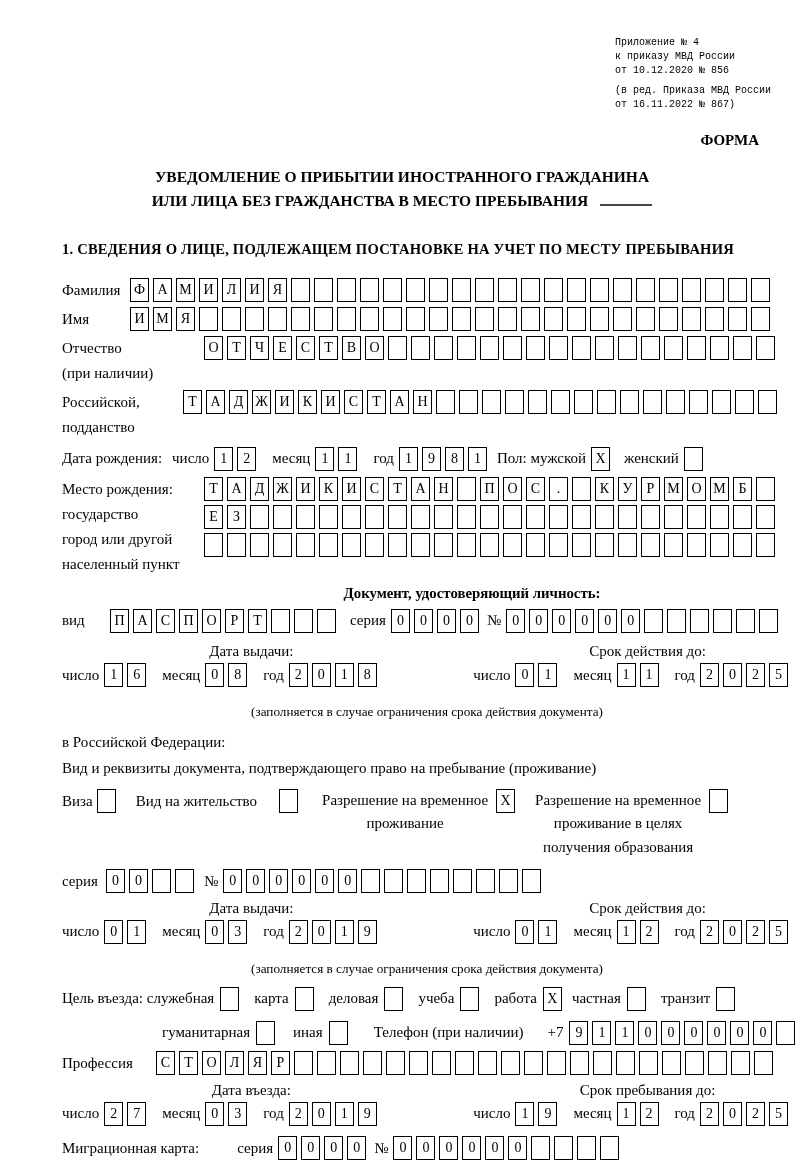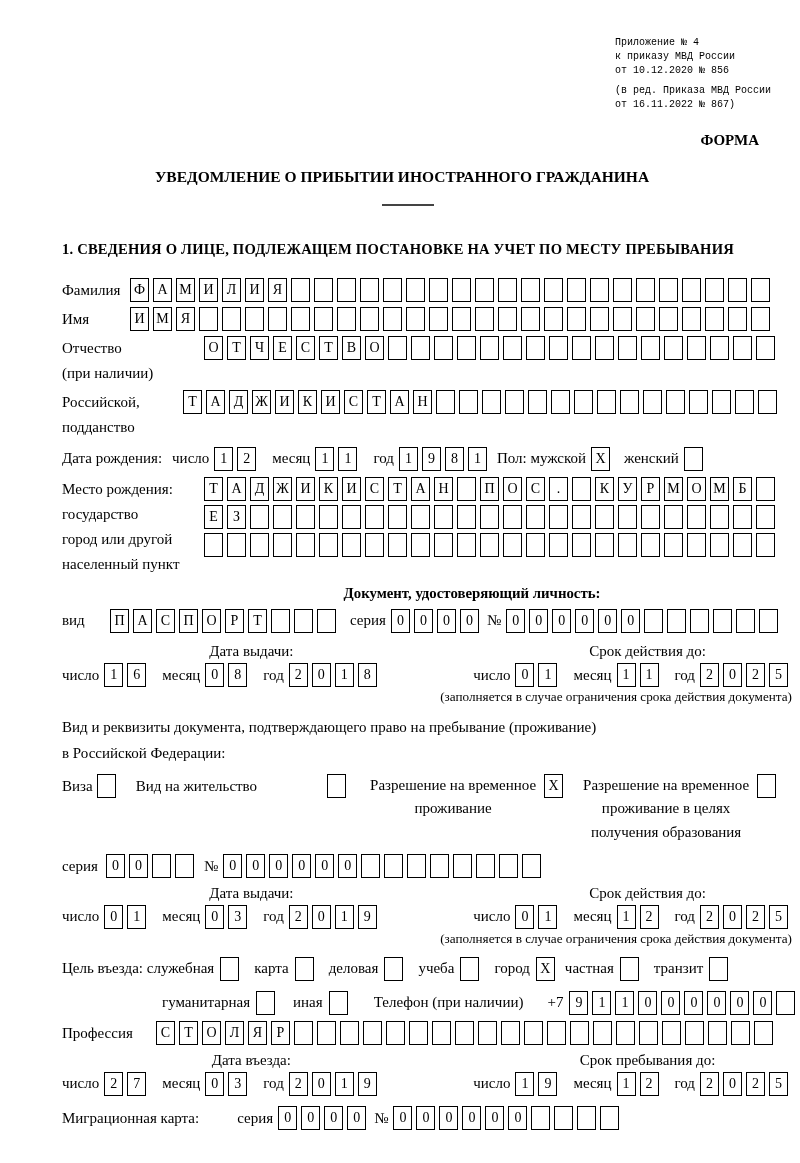--- a/index.html
+++ b/index.html
@@ -28,21 +28,21 @@
   .w94{width:94px;}
   .stack{display:flex;flex-direction:column;row-gap:4px;}
   .mt6{margin-top:6px;} .mt10{margin-top:10px;}
 
   
   .drow{display:flex;width:730px;justify-content:space-between;margin-top:10px;}
   .dg-head{font-size:15px;text-align:center;margin-bottom:3px;}
   .dline{display:flex;align-items:center;}
   .dlab{font-size:15px;margin-right:5px;}
   .dsp{width:12px;flex:none;}
-  .note{width:730px;text-align:right;font-size:13.2px;margin-top:2px;}
+  .note{width:730px;text-align:center;font-size:13.2px;margin-top:17px;}
 
   .center-b{font-weight:bold;font-size:14.8px;text-align:center;width:700px;margin:8px 0 6px 60px;}
 
   .intro{font-size:15px;line-height:1.7;margin-top:10px;}
 
   .permit-row{display:flex;align-items:flex-start;font-size:15px;margin-top:8px;}
   .permit-item{display:flex;align-items:flex-start;}
   .pi-label{line-height:25px;}
   .pi-label-c{text-align:center;line-height:1.55;}
   .pbox{margin-left:8px;}
@@ -62,21 +62,21 @@
     <div>к приказу МВД России</div>
     <div>от 10.12.2020 № 856</div>
     <div class="grp2">(в ред. Приказа МВД России</div>
     <div>от 16.11.2022 № 867)</div>
   </div>
   <div class="forma">ФОРМА</div>
 
   <div class="title">
     <div>УВЕДОМЛЕНИЕ О ПРИБЫТИИ ИНОСТРАННОГО ГРАЖДАНИНА</div>
     <div>
-      <span class="uline"></span>
+      <span>ИЛИ ЛИЦА БЕЗ ГРАЖДАНСТВА В МЕСТО ПРЕБЫВАНИЯ</span><span class="uline"></span>
     </div>
   </div>
 
   <div class="sect">1. СВЕДЕНИЯ О ЛИЦЕ, ПОДЛЕЖАЩЕМ ПОСТАНОВКЕ НА УЧЕТ ПО МЕСТУ ПРЕБЫВАНИЯ</div>
 
   <div class="row">
     <span class="lbl w68">Фамилия</span>
     <span class="cells">
         <span class="cell">Ф</span>
         <span class="cell">А</span>
@@ -421,32 +421,32 @@
             <span class="cell">0</span>
             <span class="cell">2</span>
             <span class="cell">5</span>
           </span>
       </div>
     </div>
   </div>
   <div class="note">(заполняется в случае ограничения срока действия документа)</div>
 
   <div class="intro">
+    <div>в Российской Федерации:</div>
     <div>Вид и реквизиты документа, подтверждающего право на пребывание (проживание)</div>
-    <div>в Российской Федерации:</div>
   </div>
 
   <div class="permit-row">
     <span class="permit-item">
       <span class="pi-label">Виза</span>
       <span class="cells pbox" style="margin-left:4px;">
           <span class="cell"></span>
         </span>
     </span>
-    <span class="permit-item" style="margin-left:16px;gap:48px;">
+    <span class="permit-item" style="margin-left:16px;">
       <span class="pi-label">Вид на жительство</span>
       <span class="cells pbox" style="margin-left:22px;">
           <span class="cell"></span>
         </span>
     </span>
     <span class="permit-item" style="margin-left:20px;">
       <span class="pi-label-c">
         <span>Разрешение на временное</span><br>
         <span>проживание</span>
       </span>
@@ -555,21 +555,21 @@
         <span class="cell"></span>
       </span>
     <span class="olab">деловая</span>
     <span class="cells">
         <span class="cell"></span>
       </span>
     <span class="olab">учеба</span>
     <span class="cells">
         <span class="cell"></span>
       </span>
-    <span class="olab">город</span>
+    <span class="olab">работа</span>
     <span class="cells" style="margin-right:6px;">
         <span class="cell">X</span>
       </span>
     <span class="olab">частная</span>
     <span class="cells">
         <span class="cell"></span>
       </span>
     <span class="olab">транзит</span>
     <span class="cells">
         <span class="cell"></span>

